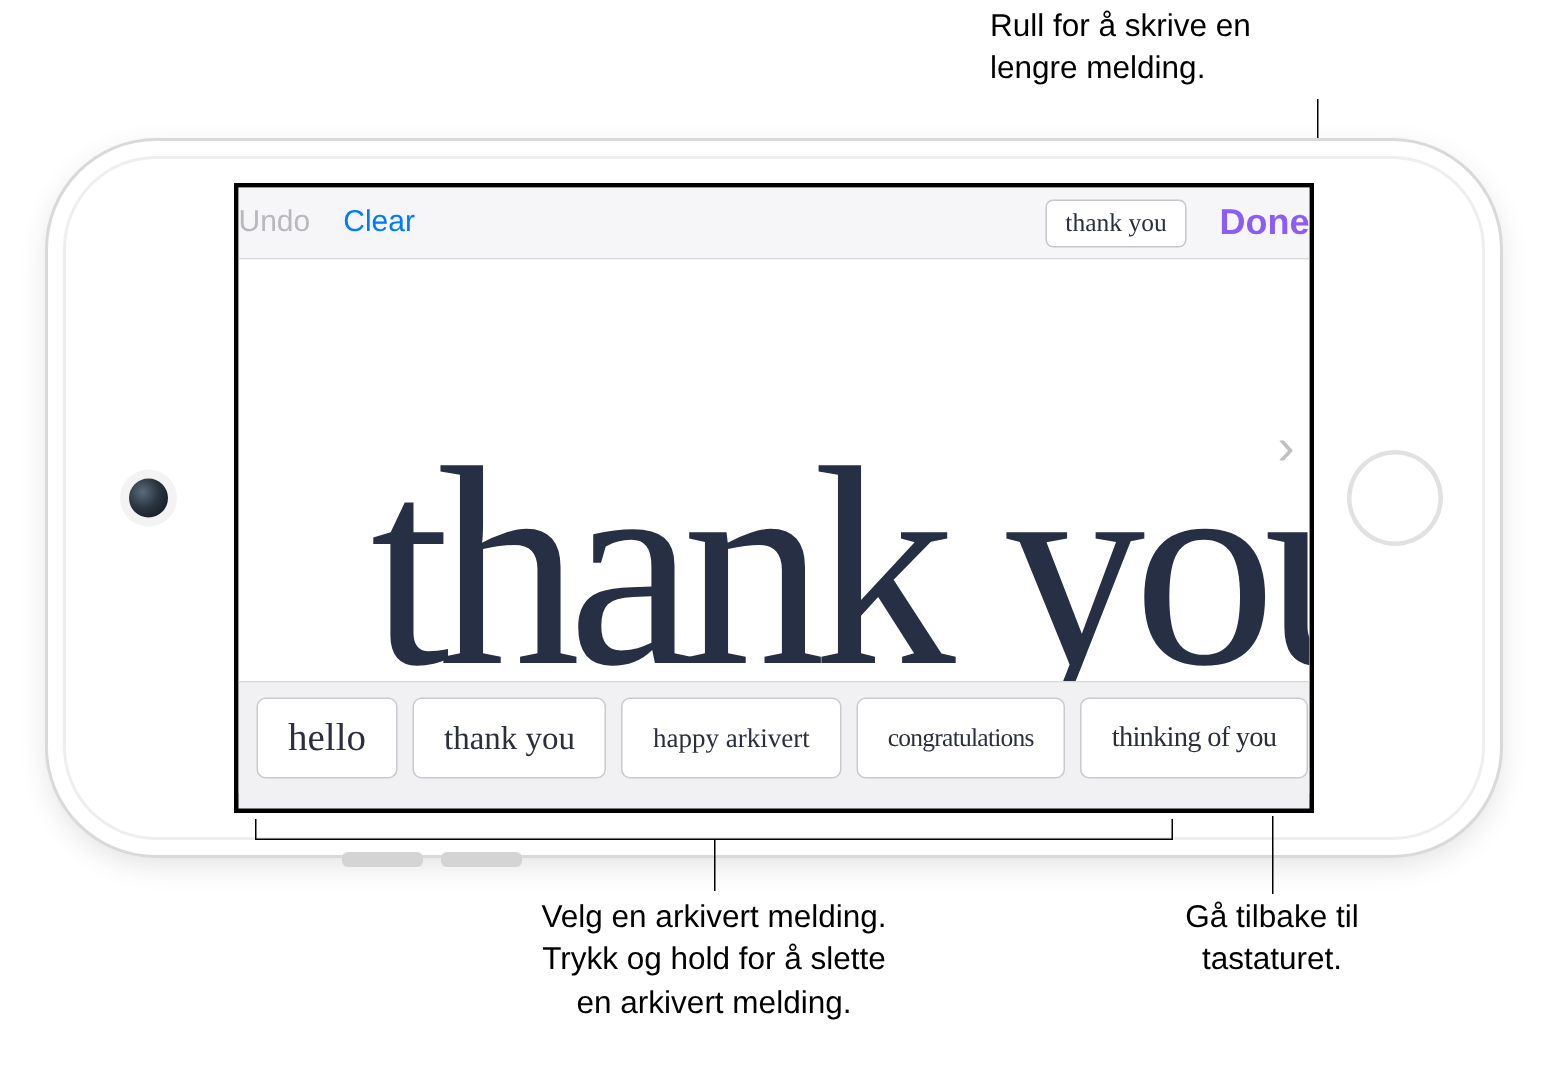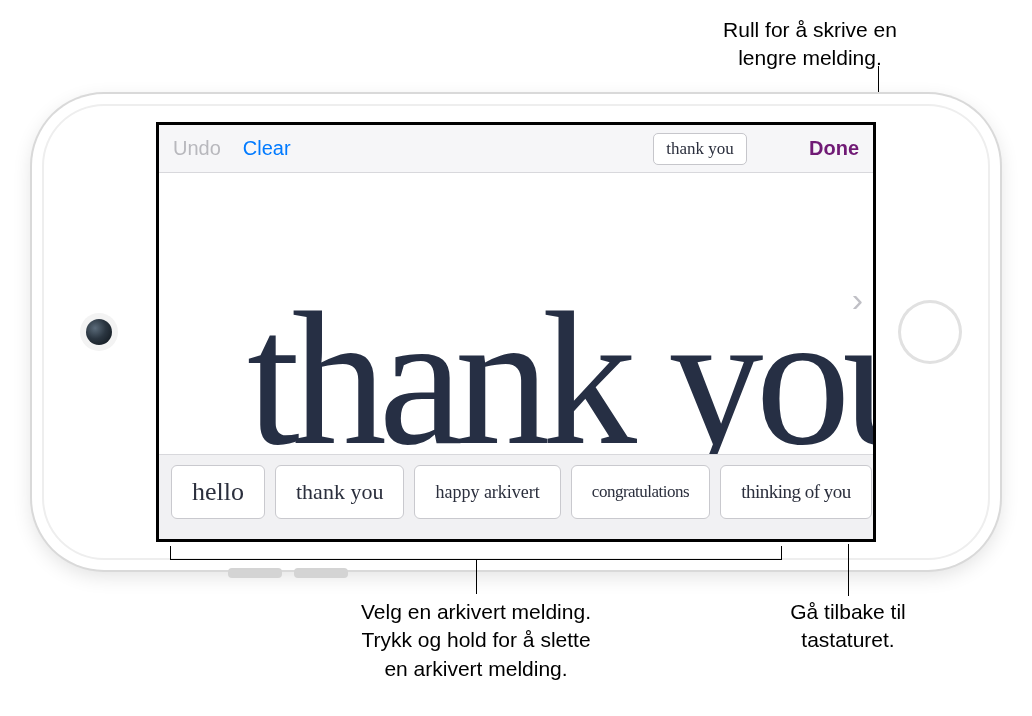--- a/index.html
+++ b/index.html
@@ -83,40 +83,40 @@
     bottom: 28px;
     background: #f1f1f3;
     border: 3px solid #000;
     overflow: hidden;
   }
 
   .toolbar {
     height: 48px;
     display: flex;
     align-items: center;
-    padding: 0 14px;
+    padding: 0 0;
     background: #f6f6f8;
     border-bottom: 1px solid #d8d8dc;
     gap: 22px;
   }
   .tb-btn { font-size: 20px; }
   .tb-undo { color: #b8b8bd; }
   .tb-clear { color: #007aff; font-weight: 400; }
   .tb-spacer { flex: 1; }
   .tb-preview {
     width: 94px; height: 32px;
     border: 1px solid #c6c6cb;
     border-radius: 5px;
     background: #fff;
     display:flex; align-items:center; justify-content:center;
     font-family: 'Brush Script MT', cursive;
     font-size: 17px;
     color: #2b2f3d;
   }
-  .tb-done { color:#701a75; font-size:20px; font-weight:600;margin-left:40px; }
+  .tb-done { color:#8b5cf6; font-size:24px; font-weight:600; }
 
   .canvas {
     position: relative;
     height: 282px;
     background: #fff;
     border-bottom: 1px solid #d8d8dc;
     overflow: hidden;
   }
   .canvas-text {
     position:absolute;
@@ -177,21 +177,21 @@
   
   .bracket {
     position:absolute;
     border: 1px solid #000;
     border-top: none;
   }
 </style>
 </head>
 <body>
 
-<div class="callout" style="left:660px; top:16px; width:300px; text-align:center;">Rull for å skrive en
+<div class="callout" style="left:660px; top:4px; width:300px; text-align:left;">Rull for å skrive en
 lengre melding.</div>
 <div class="callout-line" style="left:878px; top:66px; width:1px; height:252px;"></div>
 <div class="callout-line" style="left:868px; top:318px; width:10px; height:1px;"></div>
 
 <div class="device">
   <div class="camera-dot"></div>
   <div class="home-btn"></div>
   <div class="side-btn vol1"></div>
   <div class="side-btn vol2"></div>
 

